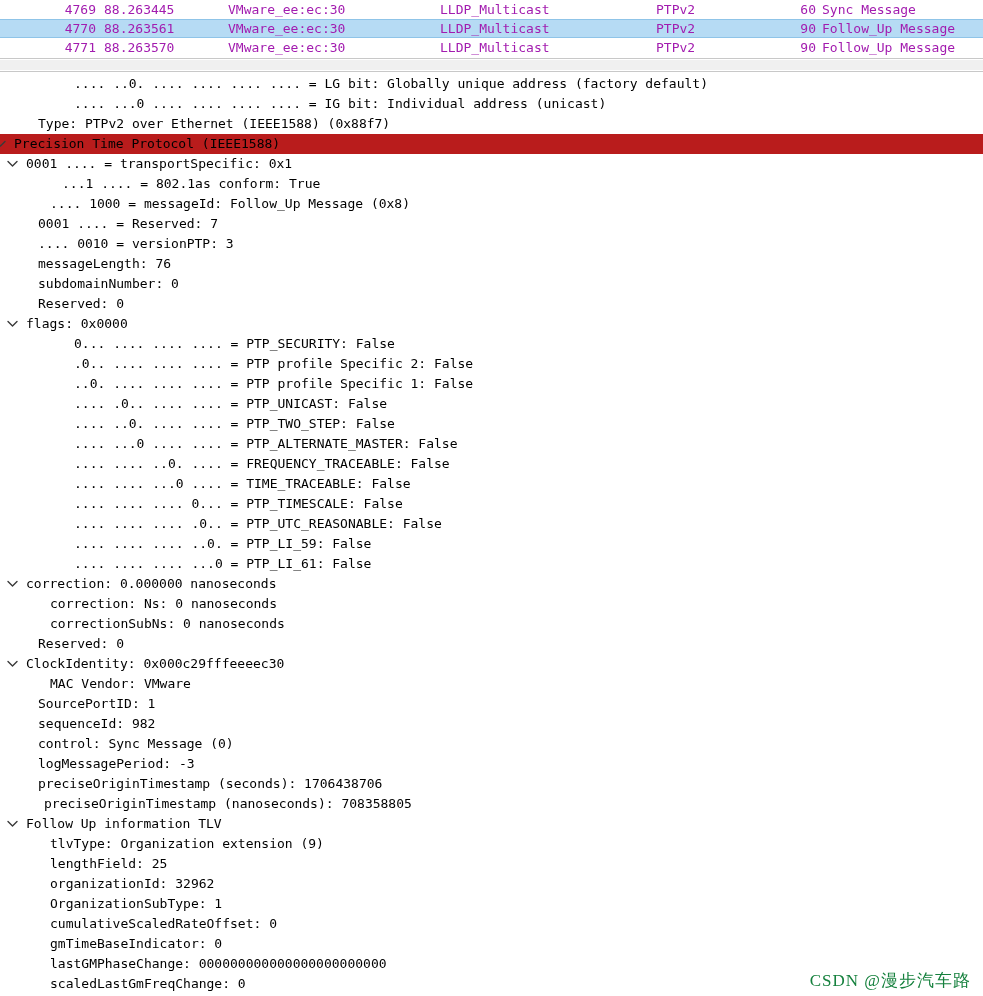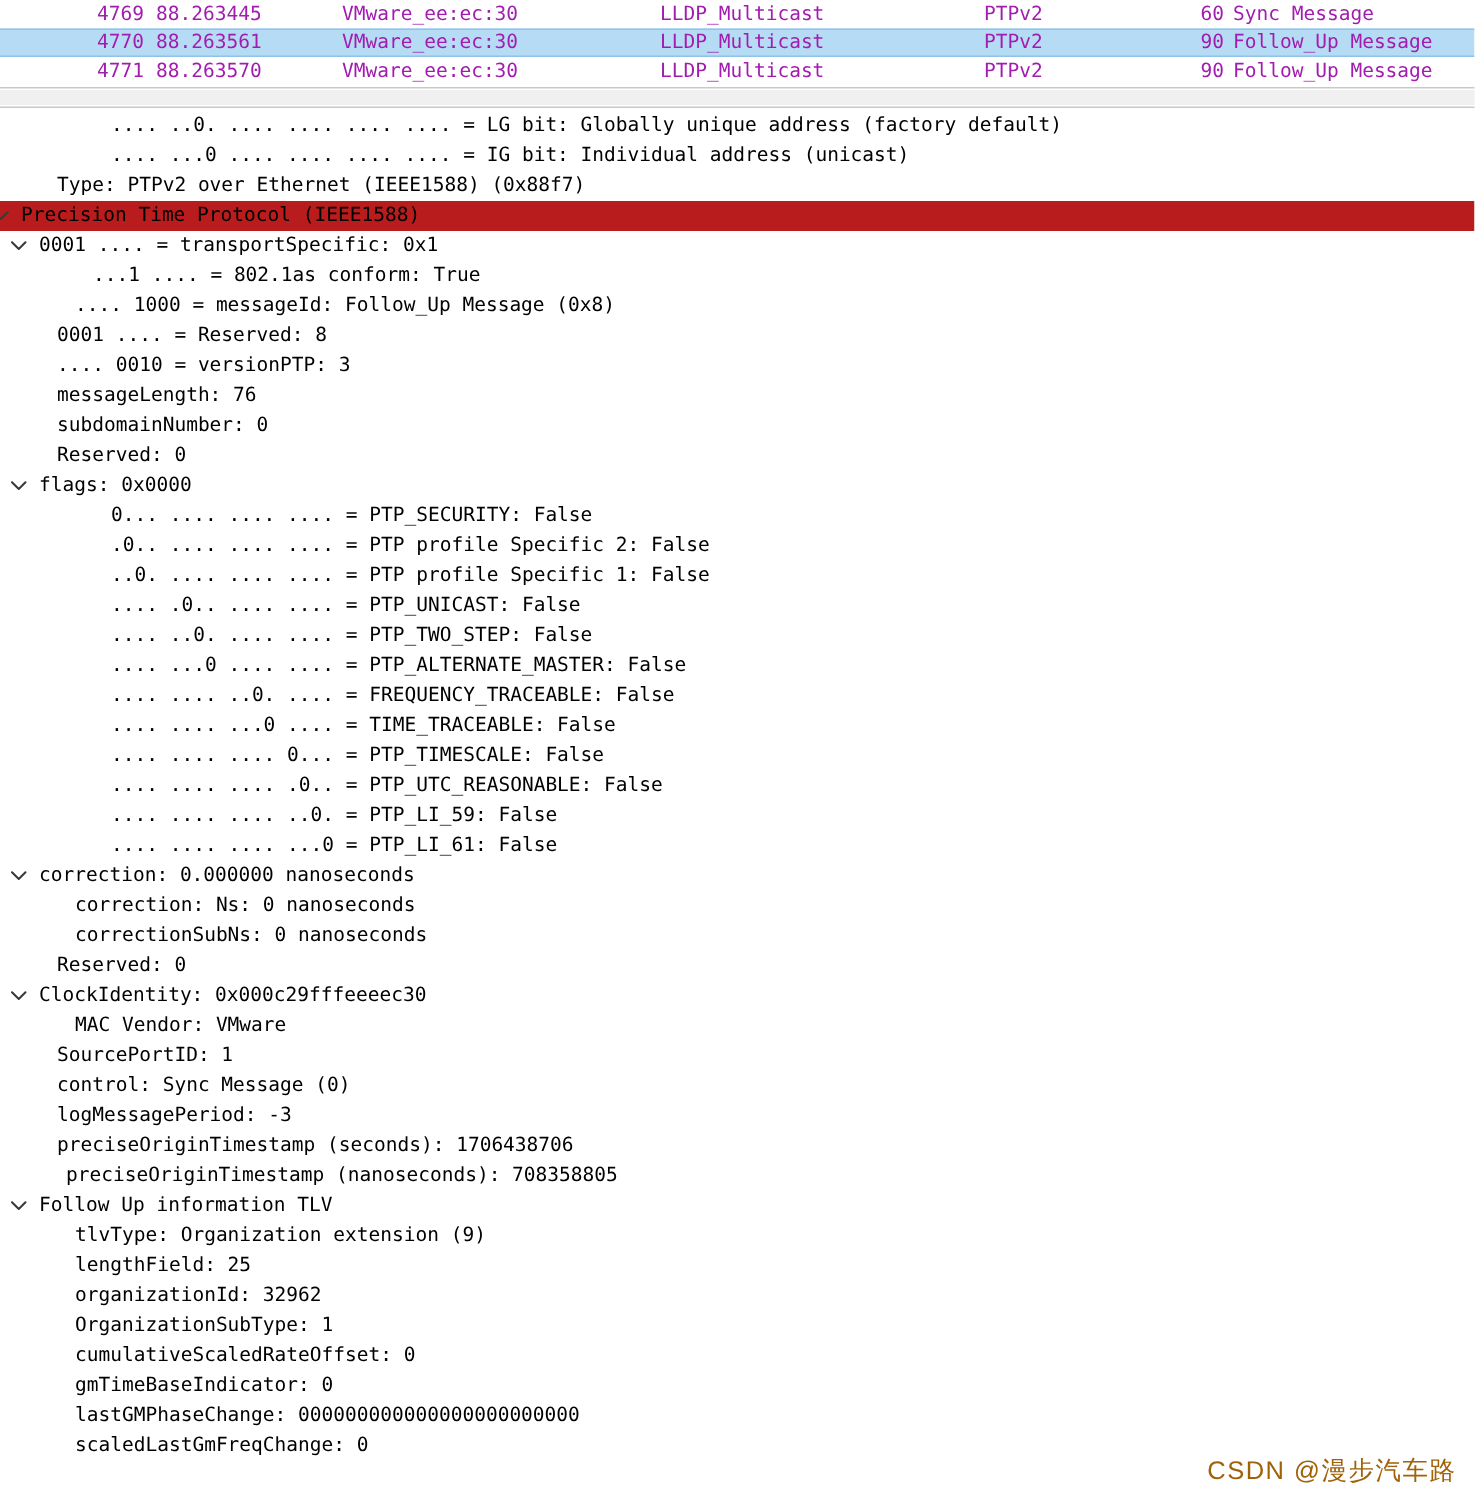--- a/index.html
+++ b/index.html
@@ -107,23 +107,23 @@
   .label-text {
     position: absolute;
     top: 0;
   }
 
   
   #watermark {
     position: absolute;
     right: 12px;
     bottom: 4px;
-    font-family: Liberation Sans, sans-serif;
+    font-family: Liberation Serif, serif;
     font-size: 17px;
-    color: #a16207;
+    color: #15803d;
     letter-spacing: 1px;
     white-space: nowrap;
     user-select: none;
   }
 </style>
 </head>
 <body>
 
 <div id="packet-list">
     <div class="pkt-row">
@@ -185,21 +185,21 @@
       </span>
       <span class="label-text" style="left: 26px;">0001 .... = transportSpecific: 0x1</span>
     </div>
     <div class="tree-row">
       <span class="label-text" style="left: 62px;">...1 .... = 802.1as conform: True</span>
     </div>
     <div class="tree-row">
       <span class="label-text" style="left: 50px;">.... 1000 = messageId: Follow_Up Message (0x8)</span>
     </div>
     <div class="tree-row">
-      <span class="label-text" style="left: 38px;">0001 .... = Reserved: 8</span>
+      <span class="label-text" style="left: 38px;">0001 .... = Reserved: 7</span>
     </div>
     <div class="tree-row">
       <span class="label-text" style="left: 38px;">.... 0010 = versionPTP: 3</span>
     </div>
     <div class="tree-row">
       <span class="label-text" style="left: 38px;">messageLength: 76</span>
     </div>
     <div class="tree-row">
       <span class="label-text" style="left: 38px;">subdomainNumber: 0</span>
     </div>
@@ -275,20 +275,23 @@
       </span>
       <span class="label-text" style="left: 26px;">ClockIdentity: 0x000c29fffeeeec30</span>
     </div>
     <div class="tree-row">
       <span class="label-text" style="left: 50px;">MAC Vendor: VMware</span>
     </div>
     <div class="tree-row">
       <span class="label-text" style="left: 38px;">SourcePortID: 1</span>
     </div>
     <div class="tree-row">
+      <span class="label-text" style="left: 38px;">sequenceId: 982</span>
+    </div>
+    <div class="tree-row">
       <span class="label-text" style="left: 38px;">control: Sync Message (0)</span>
     </div>
     <div class="tree-row">
       <span class="label-text" style="left: 38px;">logMessagePeriod: -3</span>
     </div>
     <div class="tree-row">
       <span class="label-text" style="left: 38px;">preciseOriginTimestamp (seconds): 1706438706</span>
     </div>
     <div class="tree-row">
       <span class="label-text" style="left: 44px;">preciseOriginTimestamp (nanoseconds): 708358805</span>

